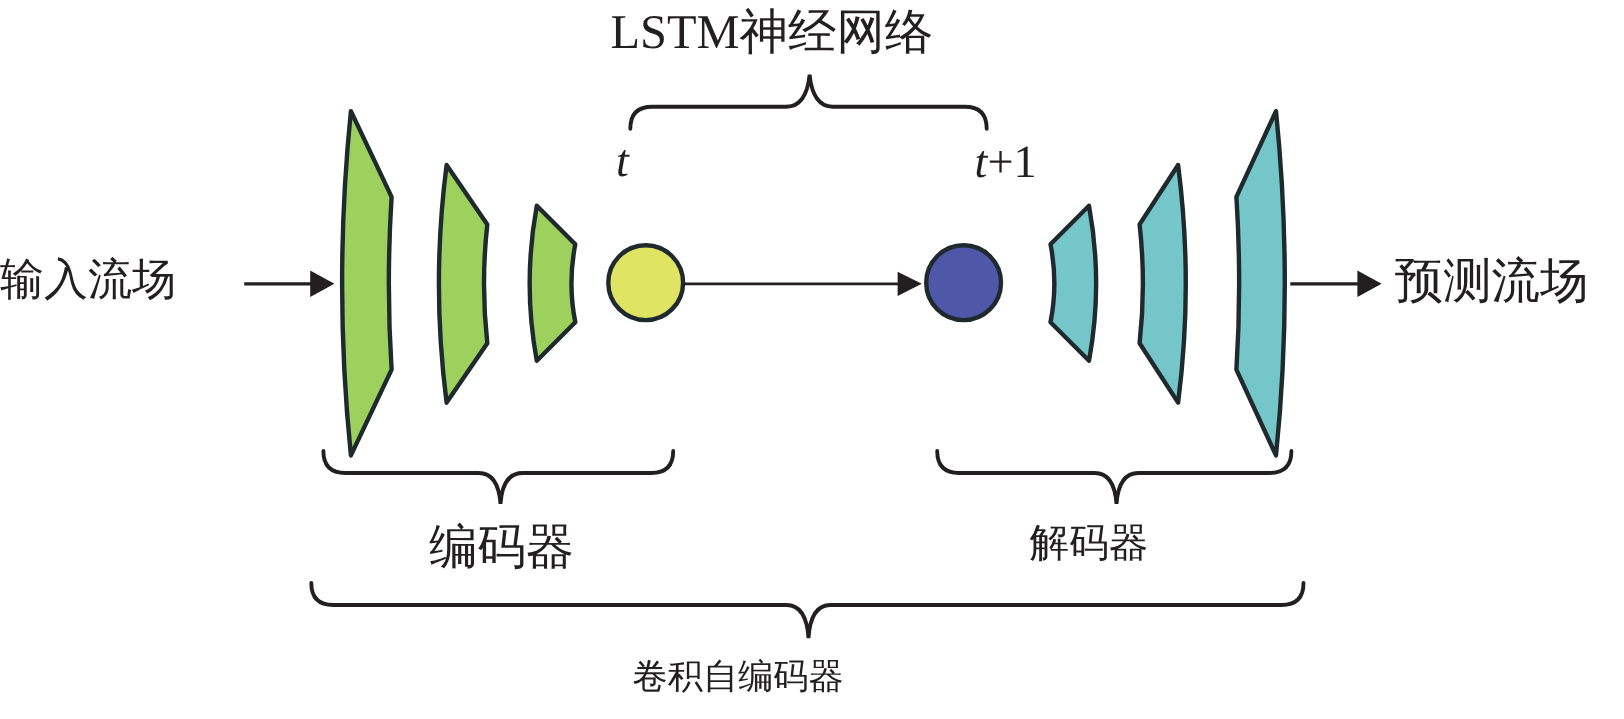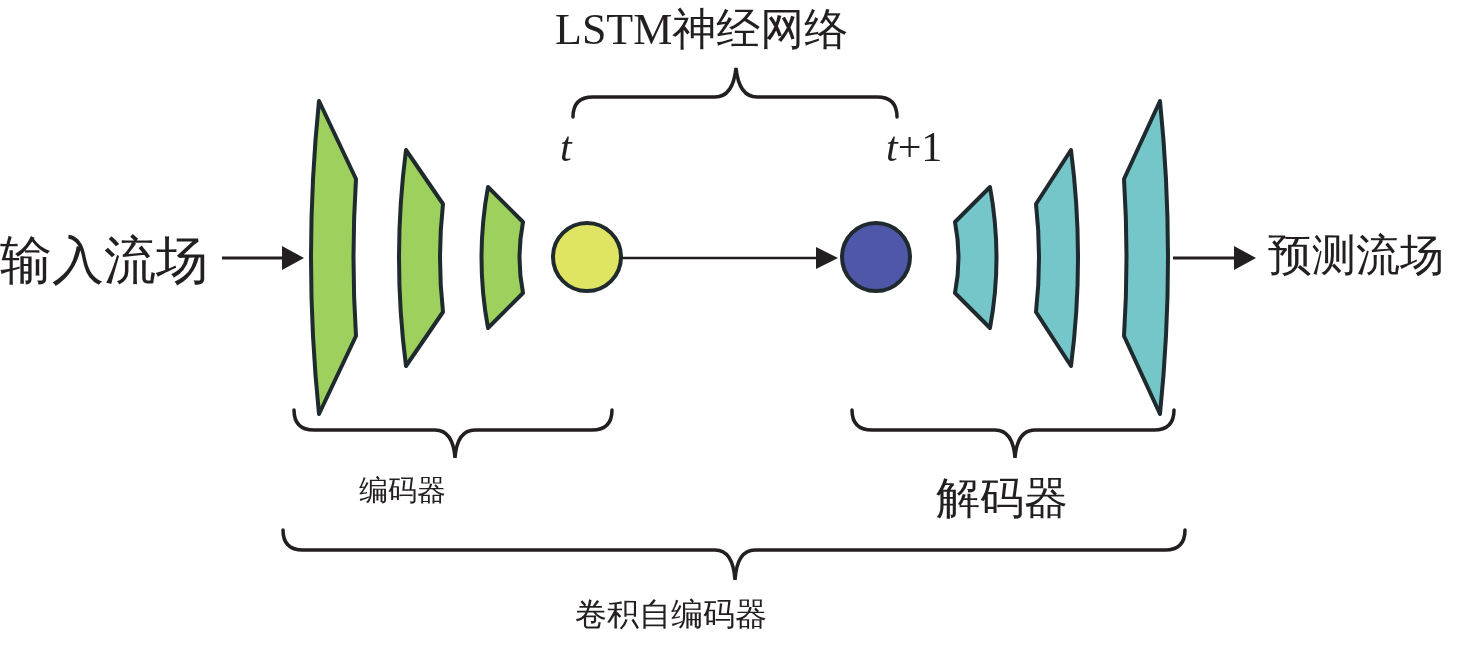--- a/index.html
+++ b/index.html
@@ -53,17 +53,17 @@
 
     <path d="M283,530 Q283,550 303,550 L715,550 Q733,550 735,580 Q737,550 755,550 L1165,550 Q1185,550 1185,530"></path>
   </g>
 </svg>
 
 <div class="lbl ser" style="left:555px; top:8px; font-size:44px;">LSTM神经网络</div>
 <div class="lbl it" style="left:560px; top:126px;">t</div>
 <div class="lbl" style="left:886px; top:126px;">
   <span class="it">t</span><span class="ser">+1</span>
 </div>
-<div class="lbl" style="left:0px; top:234px; font-size:52px;">输入流场</div>
-<div class="lbl" style="left:1268px; top:234px; font-size:44px;font-family:Liberation Serif, serif;">预测流场</div>
-<div class="lbl" style="left:359px; top:476px; font-size:29px;">编码器</div>
-<div class="lbl" style="left:936px; top:476px; font-size:44px;">解码器</div>
+<div class="lbl" style="left:0px; top:234px; font-size:40px;">输入流场</div>
+<div class="lbl" style="left:1268px; top:234px; font-size:44px;">预测流场</div>
+<div class="lbl" style="left:390px; top:476px; font-size:44px;">编码器</div>
+<div class="lbl" style="left:936px; top:476px; font-size:36px;">解码器</div>
 <div class="lbl" style="left:575px; top:598px; font-size:32px;">卷积自编码器</div>
 
 </body></html>

